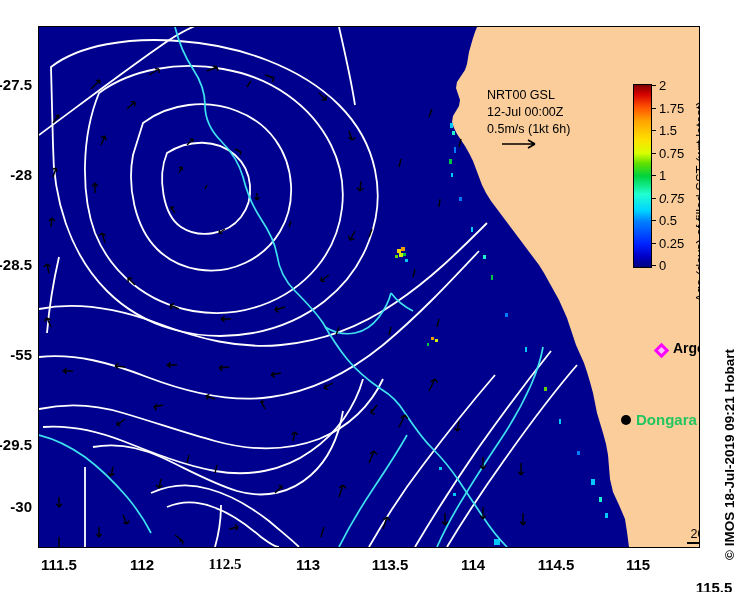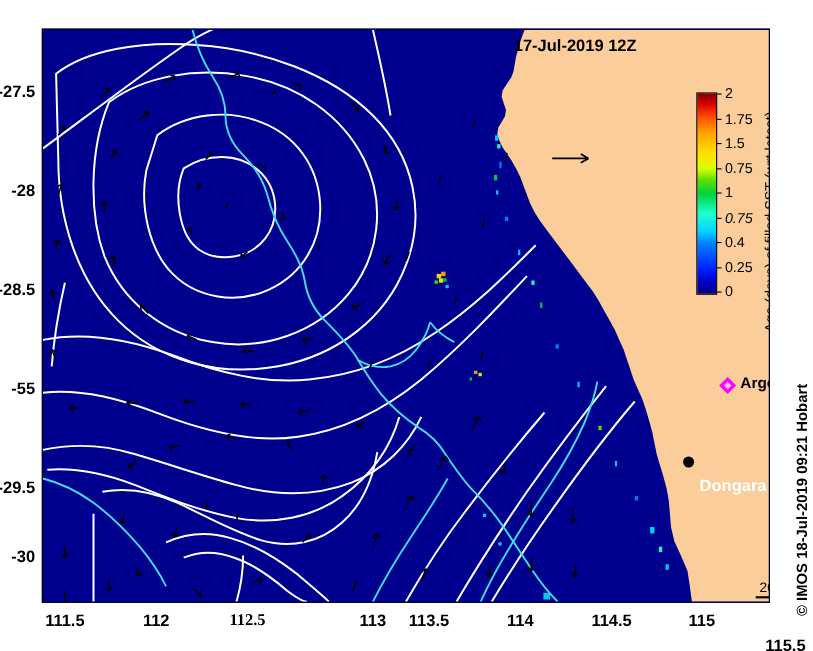--- a/index.html
+++ b/index.html
@@ -35,21 +35,21 @@
   #vector-arrow{position:absolute;left:500px;top:137px;}
 
   #argo-label{position:absolute;left:634px;top:313px;font-size:14px;
               font-weight:bold;color:#000;white-space:nowrap;}
   #argo-marker{position:absolute;left:617px;top:318px;width:11px;height:11px;
                background:#ff00ff;transform:rotate(45deg);}
   #argo-marker:after{content:"";position:absolute;left:3px;top:3px;
                width:5px;height:5px;background:#ffbbff;}
 
   #dongara-label{position:absolute;left:597px;top:384px;font-size:15px;
-                 font-weight:bold;color:#ffffff;white-space:nowrap;margin-top:22px;}
+                 font-weight:bold;color:#22c55e;white-space:nowrap;}
   #dongara-marker{position:absolute;left:582px;top:388px;width:10px;height:10px;
                   background:#000;border-radius:50%;}
 
   
   #depth-key{position:absolute;left:648px;top:498px;font-size:12.5px;
              color:#000;line-height:18px;text-align:center;}
   #depth-key .k{display:block;}
   #depth-key .u200{display:block;height:2px;background:#000;margin-top:-1px;}
 
   
@@ -308,22 +308,26 @@
     <div class="tick tick-y" style="top:418px;"></div>
     <div class="tick tick-y" style="top:508px;"></div>
 
     <div class="tick tick-yr" style="top:58px;"></div>
     <div class="tick tick-yr" style="top:148px;"></div>
     <div class="tick tick-yr" style="top:238px;"></div>
     <div class="tick tick-yr" style="top:328px;"></div>
     <div class="tick tick-yr" style="top:418px;"></div>
     <div class="tick tick-yr" style="top:508px;"></div>
 
-    <div id="title-date" style="left:428px;top:6px;">17-Jul-2019 12Z</div>
-
+
+    <div id="vector-legend" style="left:448px;top:60px;">
+      <div>NRT00 GSL</div>
+      <div>12-Jul 00:00Z</div>
+      <div>0.5m/s (1kt 6h)</div>
+    </div>
     <svg id="vector-arrow" style="left:462px;top:111px;" width="42" height="12">
       <path d="M 1,6 L 34,6 M 34,6 L 27,2 M 34,6 L 27,10" stroke="#000" stroke-width="1.6" fill="none"></path>
     </svg>
 
     <div id="argo-marker"></div>
     <div id="argo-label">Argo</div>
 
     <div id="dongara-marker"></div>
     <div id="dongara-label">Dongara</div>
 
@@ -345,32 +349,32 @@
         <div class="cb-tick" style="top:135px;"></div>
         <div class="cb-tick" style="top:157.5px;"></div>
         <div class="cb-tick" style="top:180px;"></div>
 
         <div class="cb-lab" style="top:0px;">2</div>
         <div class="cb-lab" style="top:22.5px;">1.75</div>
         <div class="cb-lab" style="top:45px;">1.5</div>
         <div class="cb-lab" style="top:67.5px;">0.75</div>
         <div class="cb-lab" style="top:90px;">1</div>
         <div class="cb-lab" style="top:112.5px;font-style:italic;">0.75</div>
-        <div class="cb-lab" style="top:135px;">0.4</div>
+        <div class="cb-lab" style="top:135px;">0.5</div>
         <div class="cb-lab" style="top:157.5px;">0.25</div>
         <div class="cb-lab" style="top:180px;">0</div>
       </div>
     </div>
     <div id="cbar-title" style="left:654px;top:255px;">Age (days) of filled SST (wrt latest)</div>
   </div>
 
   <div class="xlab" style="left:59px;">111.5</div>
   <div class="xlab" style="left:142px;">112</div>
   <div class="xlab" style="left:225px;font-family:Liberation Serif, serif;">112.5</div>
-  <div class="xlab" style="left:308px;margin-left:31px;">113</div>
+  <div class="xlab" style="left:308px;">113</div>
   <div class="xlab" style="left:390px;">113.5</div>
   <div class="xlab" style="left:473px;">114</div>
   <div class="xlab" style="left:556px;text-align:right;">114.5</div>
   <div class="xlab" style="left:638px;">115</div>
   <div class="xlab" style="left:714px;margin-top:23px;">115.5</div>
 
   <div class="ylab" style="top:84px;">-27.5</div>
   <div class="ylab" style="top:174px;">-28</div>
   <div class="ylab" style="top:264px;">-28.5</div>
   <div class="ylab" style="top:354px;">-55</div>

